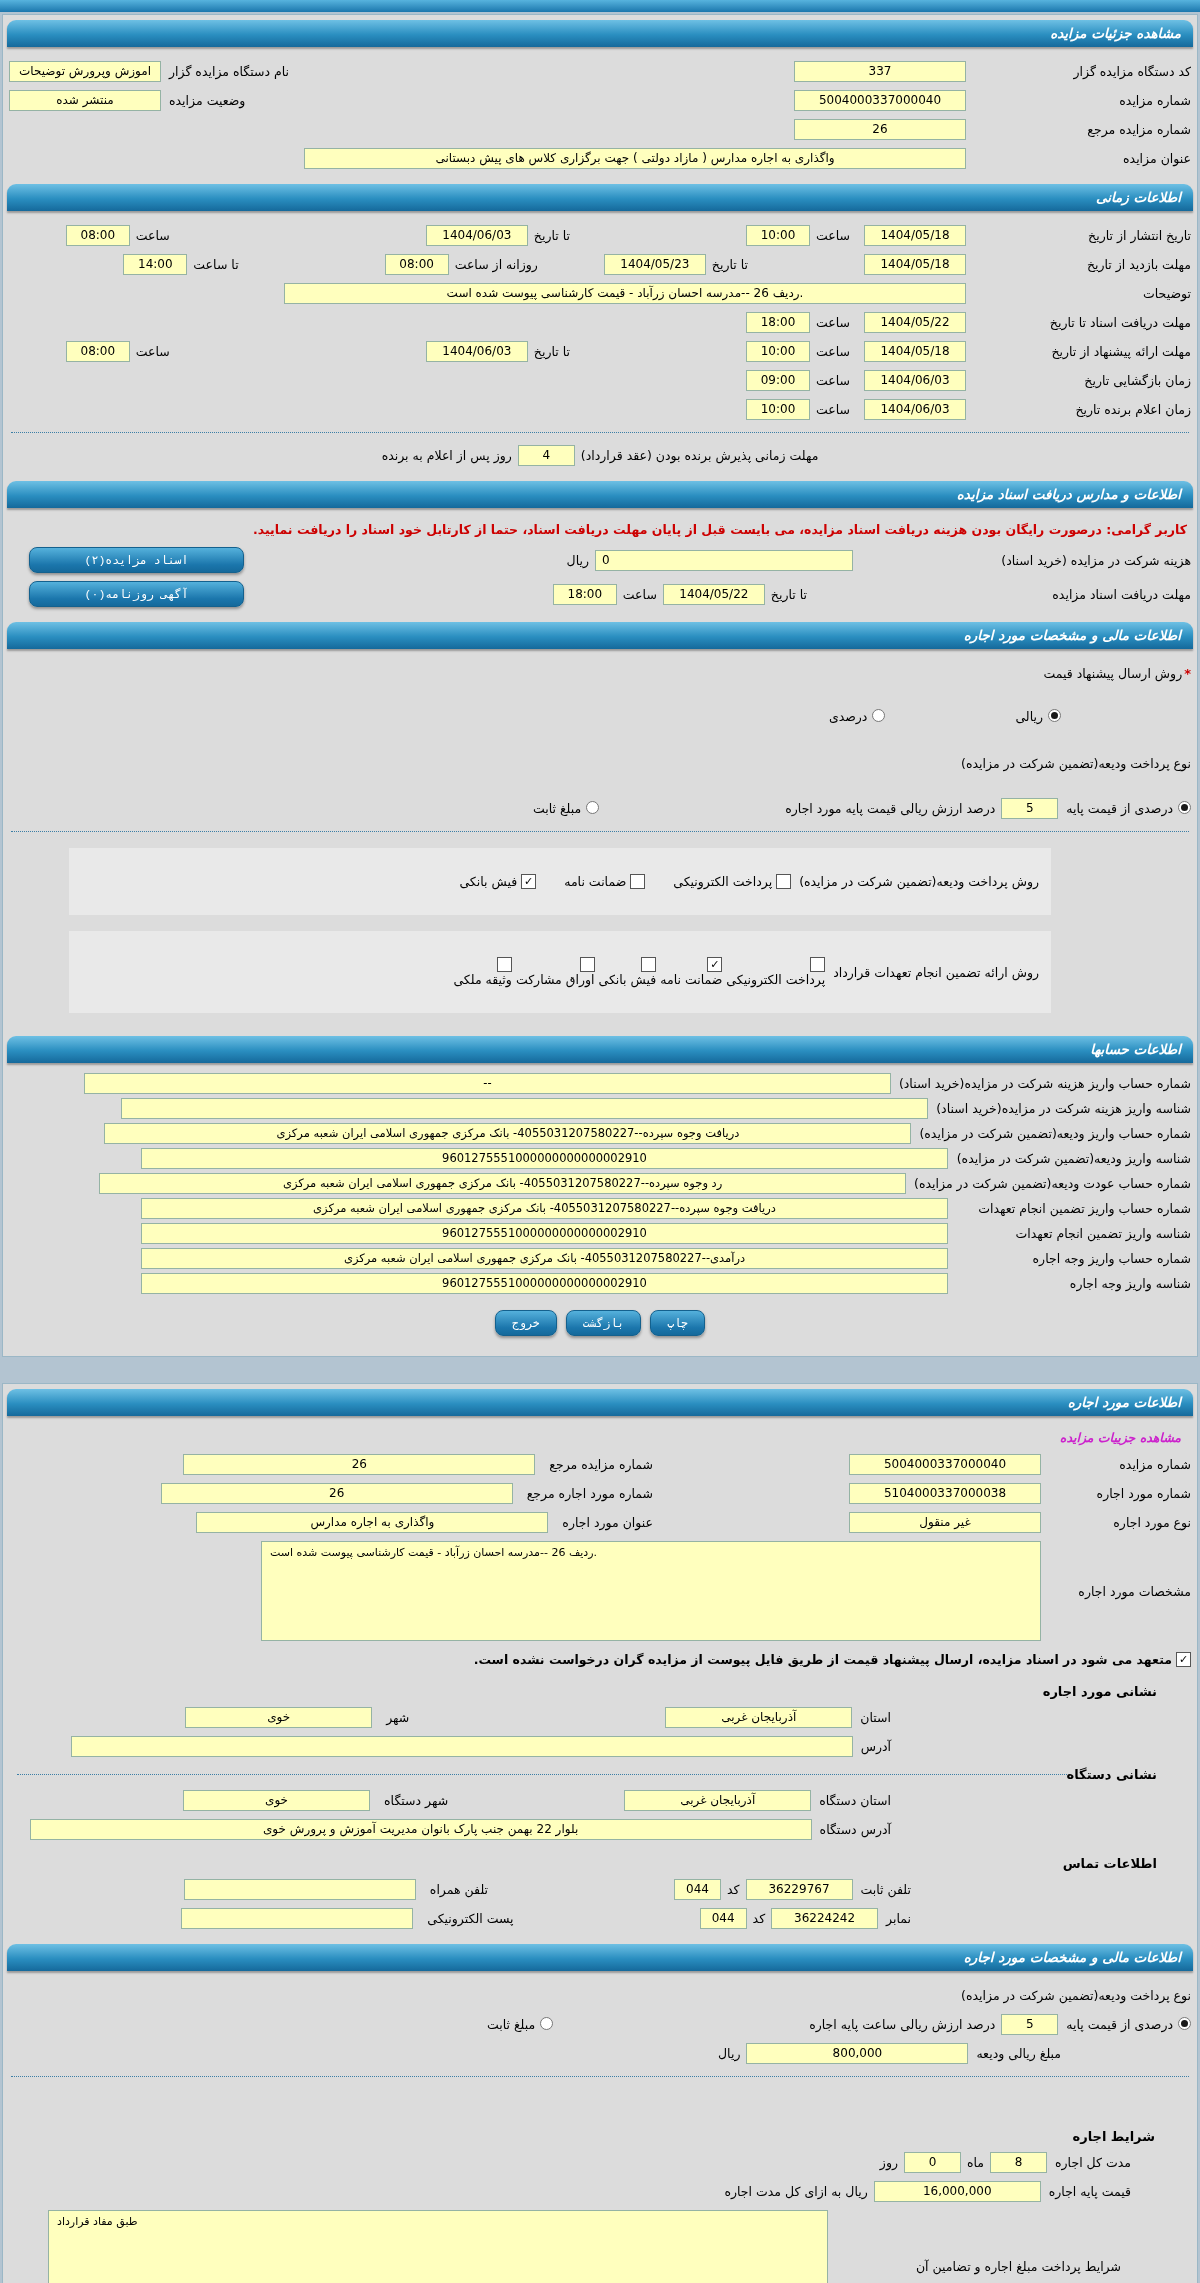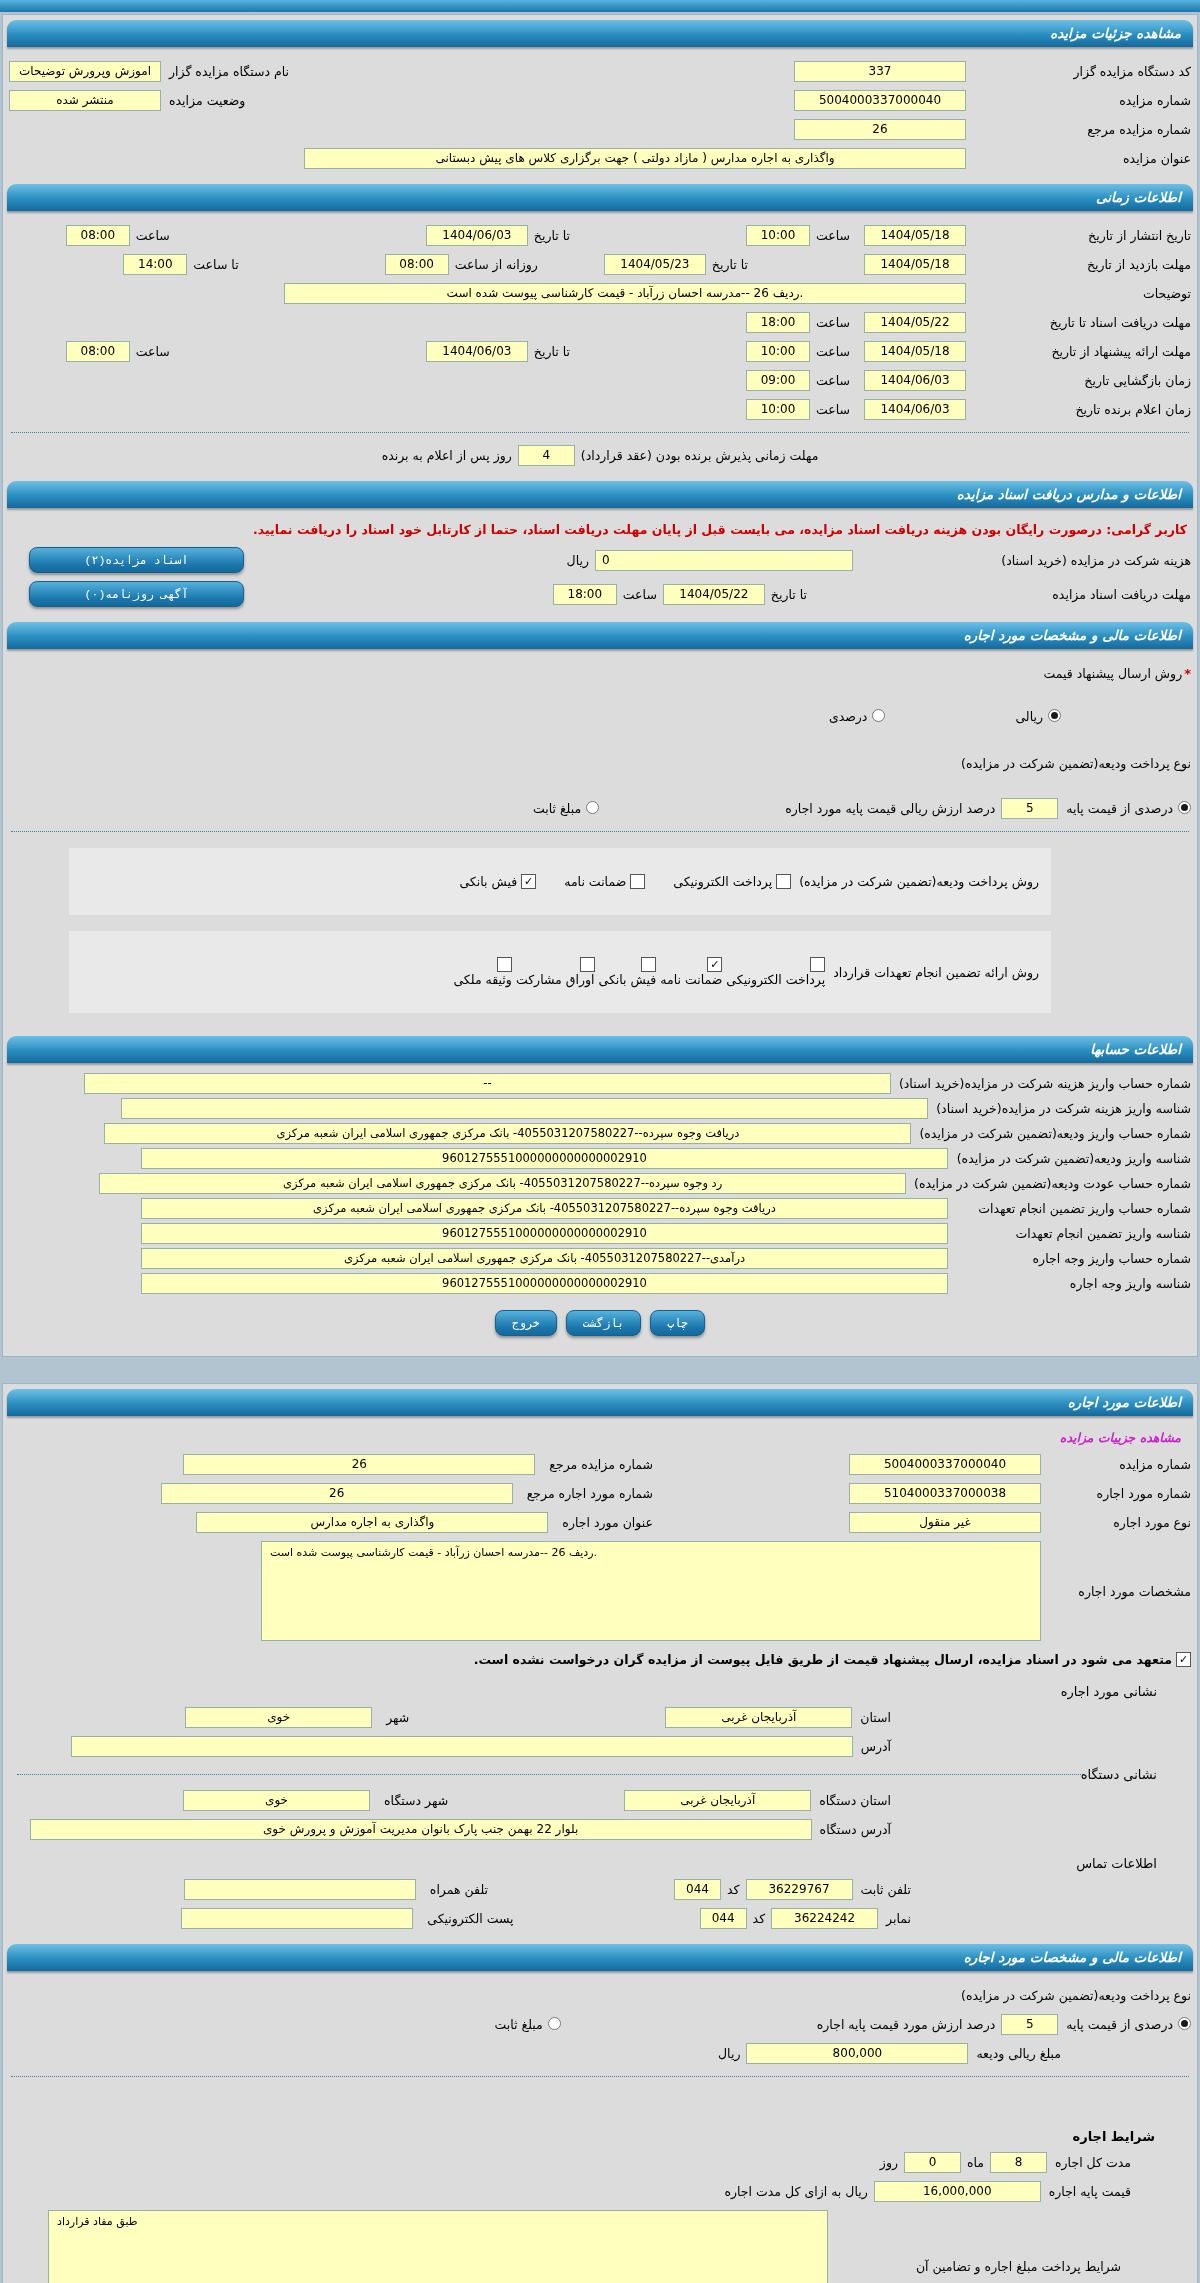--- a/index.html
+++ b/index.html
@@ -48,21 +48,21 @@
   .radio.on::after{content:"";position:absolute;inset:2px;background:#1a1a1a;border-radius:50%;}
   .opt{display:flex;align-items:flex-start;font-size:12.5px;white-space:nowrap;flex:none;}
   .strip{background:#e9e9e9;margin:16px 140px 16px 60px;padding:26px 12px;display:flex;
          align-items:center;font-size:12.5px;}
   .strip .lbl{font-size:12.5px;}
   .strip.tight .opt{margin-left:4px;flex-direction:column;}
   .strip .opt{margin-left:28px;}
   .req{color:#cc0000;font-weight:bold;font-size:13px;vertical-align:top;flex:none;padding-left:2px;}
   .maglink{color:#cc22cc;font-style:italic;font-weight:bold;font-size:12.5px;
            padding:8px 10px 0;display:inline-block;cursor:pointer;}
-  .head{font-size:13px;padding:8px 34px 0 0;}
+  .head{font-size:13px;padding:8px 34px 0 0;font-weight:bold;}
   .head.b{font-weight:bold;}
   .headrow{display:flex;align-items:center;margin:10px 0 4px;}
   .headrow .line{flex:1;border-top:1px dotted #3d7fa6;margin-left:8px;}
   .area{background:#ffffbe;border:1px solid #95b3a4;direction:ltr;text-align:left;
         font-size:11px;padding:4px 8px;box-sizing:border-box;flex:none;overflow:hidden;}
   .note{font-size:12.5px;font-weight:bold;margin:6px 0;}
   .indent130{padding-right:130px;}
   .indent60{padding-right:60px;}
   .indent280{padding-right:280px;}
   .indent300{padding-right:300px;}
@@ -429,21 +429,21 @@
       <div class="row">
         <span class="lbl">نوع پرداخت ودیعه(تضمین شرکت در مزایده)</span>
       </div>
       <div class="row">
         <span class="opt">
           <span class="radio on"></span>
           <span>درصدی از قیمت پایه</span>
         </span>
         <span class="sp s8"></span>
         <span class="fld w55">5</span>
-        <span class="txt">درصد ارزش مورد قیمت پایه اجاره</span>
+        <span class="txt">درصد ارزش ریالی ساعت پایه اجاره</span>
         <span class="sp s250"></span>
         <span class="opt">
           <span class="radio"></span>
           <span>مبلغ ثابت</span>
         </span>
       </div>
       <div class="row indent130">
         <span class="lbl">مبلغ ریالی ودیعه</span>
         <span class="fld w220">800,000</span>
         <span class="txt">ریال</span>

